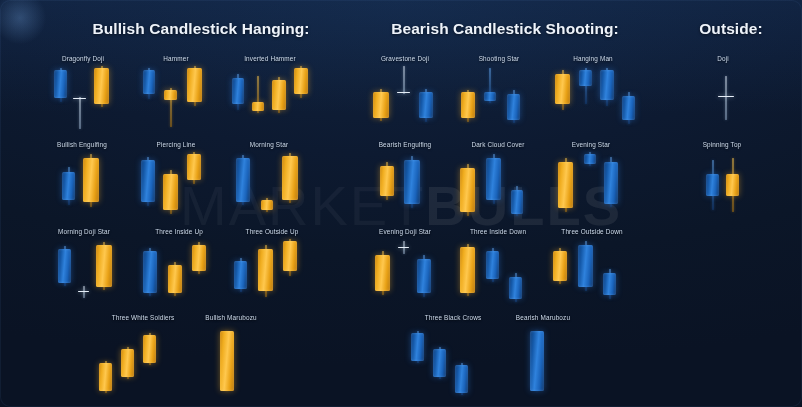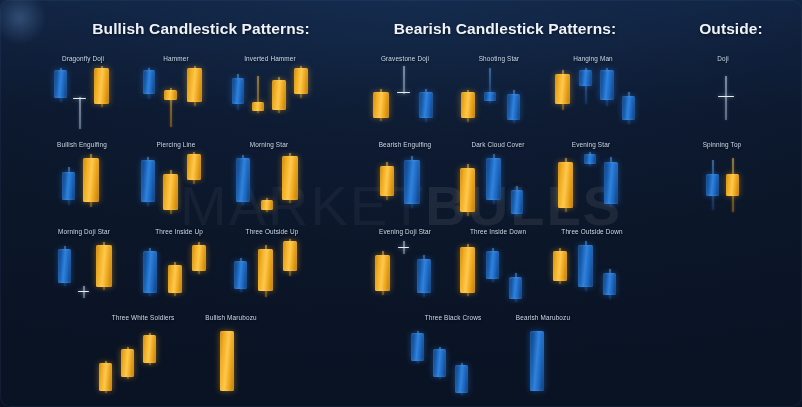--- a/index.html
+++ b/index.html
@@ -108,22 +108,22 @@
 <body>
 
 <div id="stage">
 
   <div class="corner-glow"></div>
 
   <div class="watermark">
     <span class="wm-thin">MARKET</span><span class="wm-bold">BULLS</span>
   </div>
 
-  <div class="col-header" id="hdr-bullish">Bullish Candlestick Patterns:</div>
-  <div class="col-header" id="hdr-bearish">Bearish Candlestick Patterns:</div>
+  <div class="col-header" id="hdr-bullish">Bullish Candlestick Hanging:</div>
+  <div class="col-header" id="hdr-bearish">Bearish Candlestick Shooting:</div>
   <div class="col-header" id="hdr-neutral">Outside:</div>
 
   <div id="patterns-layer">
       <div class="pattern" style="left: 40px; top: 55px; width: 86px; height: 72px;">
         <div class="plabel">Dragonfly Doji</div>
         <div class="plot">
           <div class="candle c-dn" style="left: 14px; width: 13px; top: 0px; bottom: 0px;">
             <div class="wick" style="top: 2px; height: 34px;"></div>
             <div class="body" style="top: 4px; height: 28px;"></div>
           </div>

